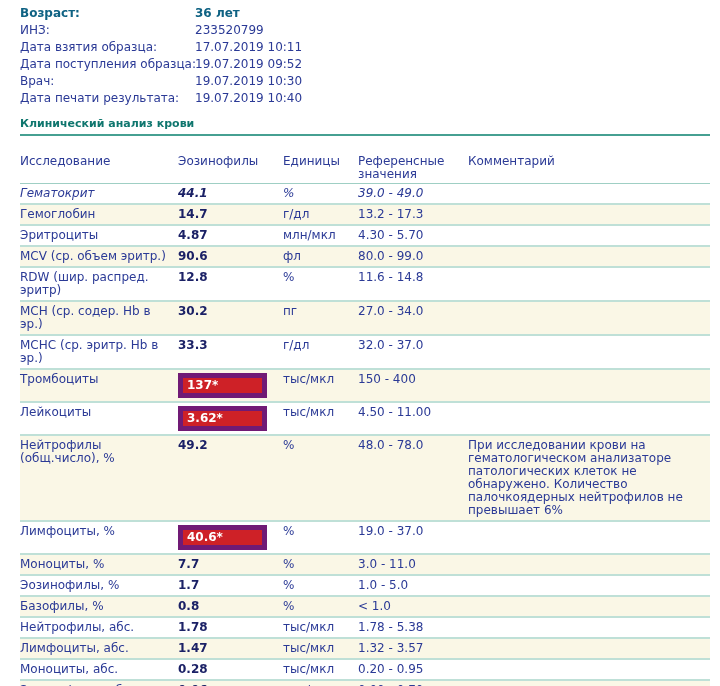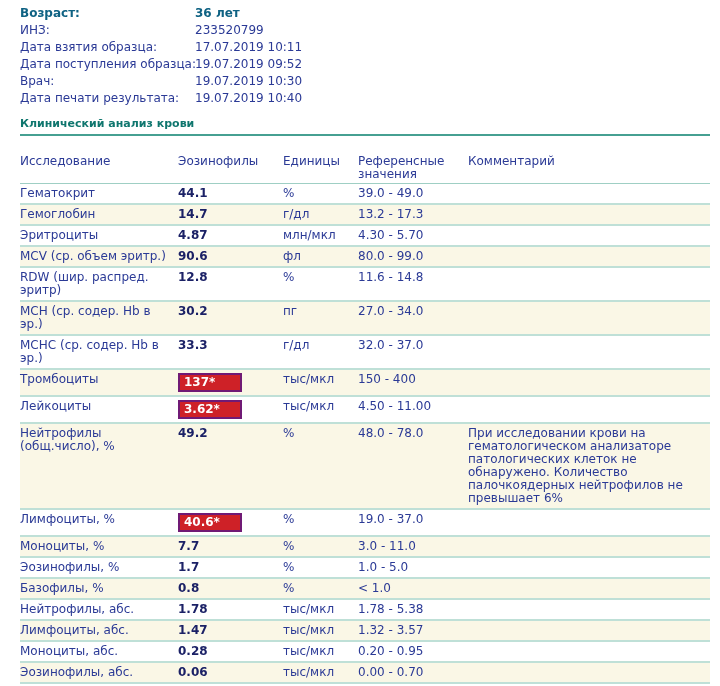--- a/index.html
+++ b/index.html
@@ -26,26 +26,26 @@
   col.c-name{width:158px;} col.c-res{width:105px;} col.c-units{width:75px;}
   col.c-ref{width:110px;} col.c-comm{width:242px;}
   thead th{
     text-align:left;font-weight:normal;color:#2b3a96;vertical-align:top;
     padding:19px 8px 2px 0;line-height:13px;border-bottom:1px solid #9fcfc4;
   }
   tbody td{
     vertical-align:top;padding:3px 8px 3px 0;line-height:13px;
     border-top:2px solid #bfe0d7;word-wrap:break-word;
   }
-  tbody tr:first-child td{border-top:none;}
+  tbody tr:first-child td{border-top:none;font-style:italic;}
   tbody tr:nth-child(even){background:#faf7e6;}
   td.res{font-weight:bold;color:#1b2166;}
   span.flag{
-    display:inline-block;box-sizing:border-box;width:64px;
-    background:#ce2127;border:2px solid #701a75;color:#ffffff;
+    display:inline-block;box-sizing:border-box;width:89px;
+    background:#ce2127;border:5px solid #701a75;color:#ffffff;
     font-weight:bold;padding:0 4px;line-height:15px;
   }
   td.comm{}
 </style>
 </head>
 <body>
 
 <div class="page">
 
   <div class="info-block">
@@ -125,21 +125,21 @@
       <td class="comm"></td>
     </tr>
         <tr>
       <td class="name">MCH (ср. содер. Hb в эр.)</td>
       <td class="res"><span>30.2</span></td>
       <td class="units">пг</td>
       <td class="ref">27.0 - 34.0</td>
       <td class="comm"></td>
     </tr>
         <tr>
-      <td class="name">MCHC (ср. содер. Hb в эр.)</td>
+      <td class="name">MCHC (ср. эритр. Hb в эр.)</td>
       <td class="res"><span>33.3</span></td>
       <td class="units">г/дл</td>
       <td class="ref">32.0 - 37.0</td>
       <td class="comm"></td>
     </tr>
         <tr>
       <td class="name">Тромбоциты</td>
       <td class="res"><span class="flag">137*</span></td>
       <td class="units">тыс/мкл</td>
       <td class="ref">150 - 400</td>

